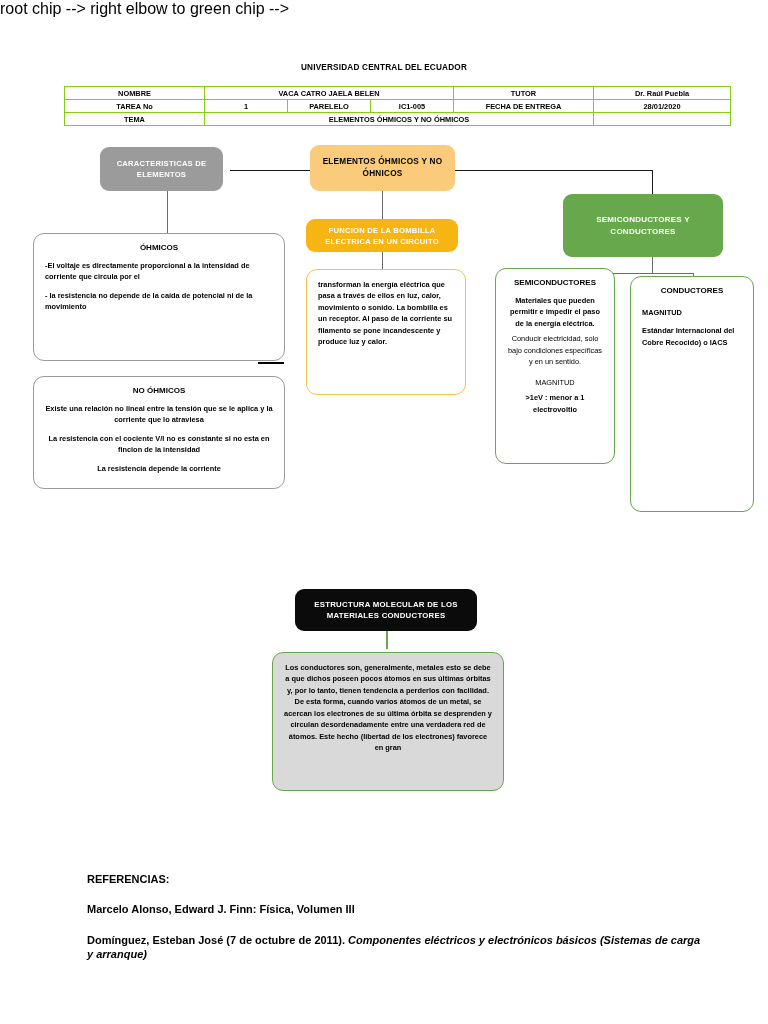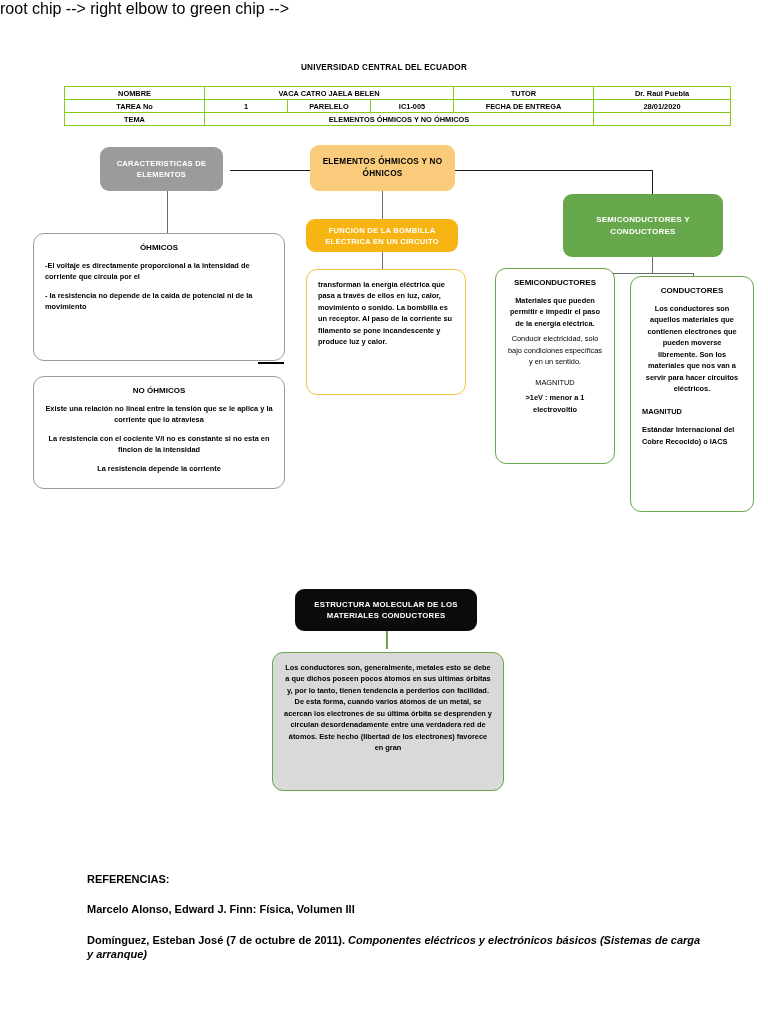--- a/index.html
+++ b/index.html
@@ -240,21 +240,20 @@
     <div class="card-title">SEMICONDUCTORES</div>
     <p class="tight">Materiales que pueden permitir e impedir el paso de la energía eléctrica.</p>
     <p class="normal"> Conducir electricidad, solo bajo condiciones específicas y en un sentido.</p>
     <p class="normal tight" style="margin-top:2px">MAGNITUD</p>
     <p>&gt;1eV : menor a 1 electrovoltio</p>
   </div>
 
   
   <div class="node card green-border center" style="left:630px; top:276px; width:124px; height:236px;">
     <div class="card-title">CONDUCTORES</div>
-    <p>Los conductores son aquellos materiales que contienen electrones que pueden moverse libremente. Son los materiales que nos van a servir para hacer circuitos eléctricos.</p>
     <p style="text-align:left; margin-top:4px">MAGNITUD</p>
     <p style="text-align:left">Estándar Internacional del Cobre Recocido) o IACS</p>
   </div>
 
   
   <div class="node chip black" style="left:295px; top:589px; width:182px; height:42px;">
     <span>ESTRUCTURA MOLECULAR DE LOS MATERIALES CONDUCTORES</span>
   </div>
 
   

